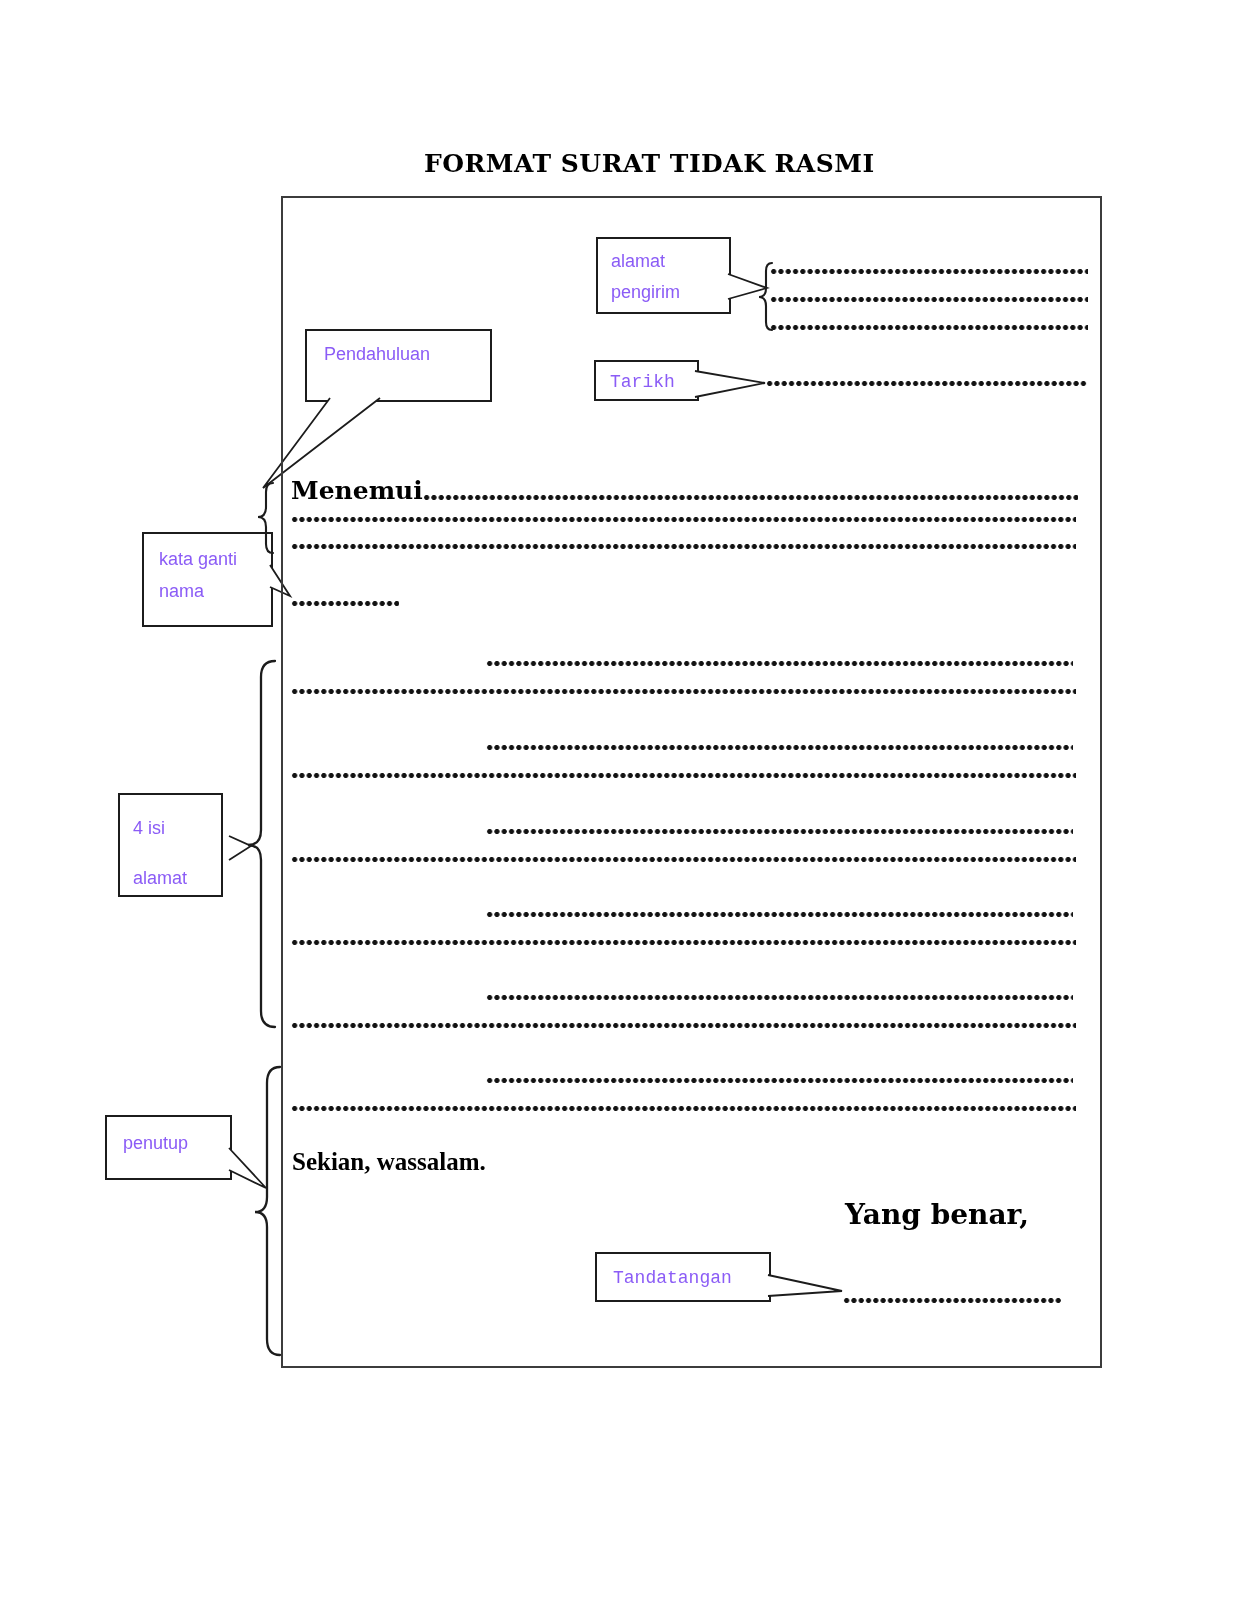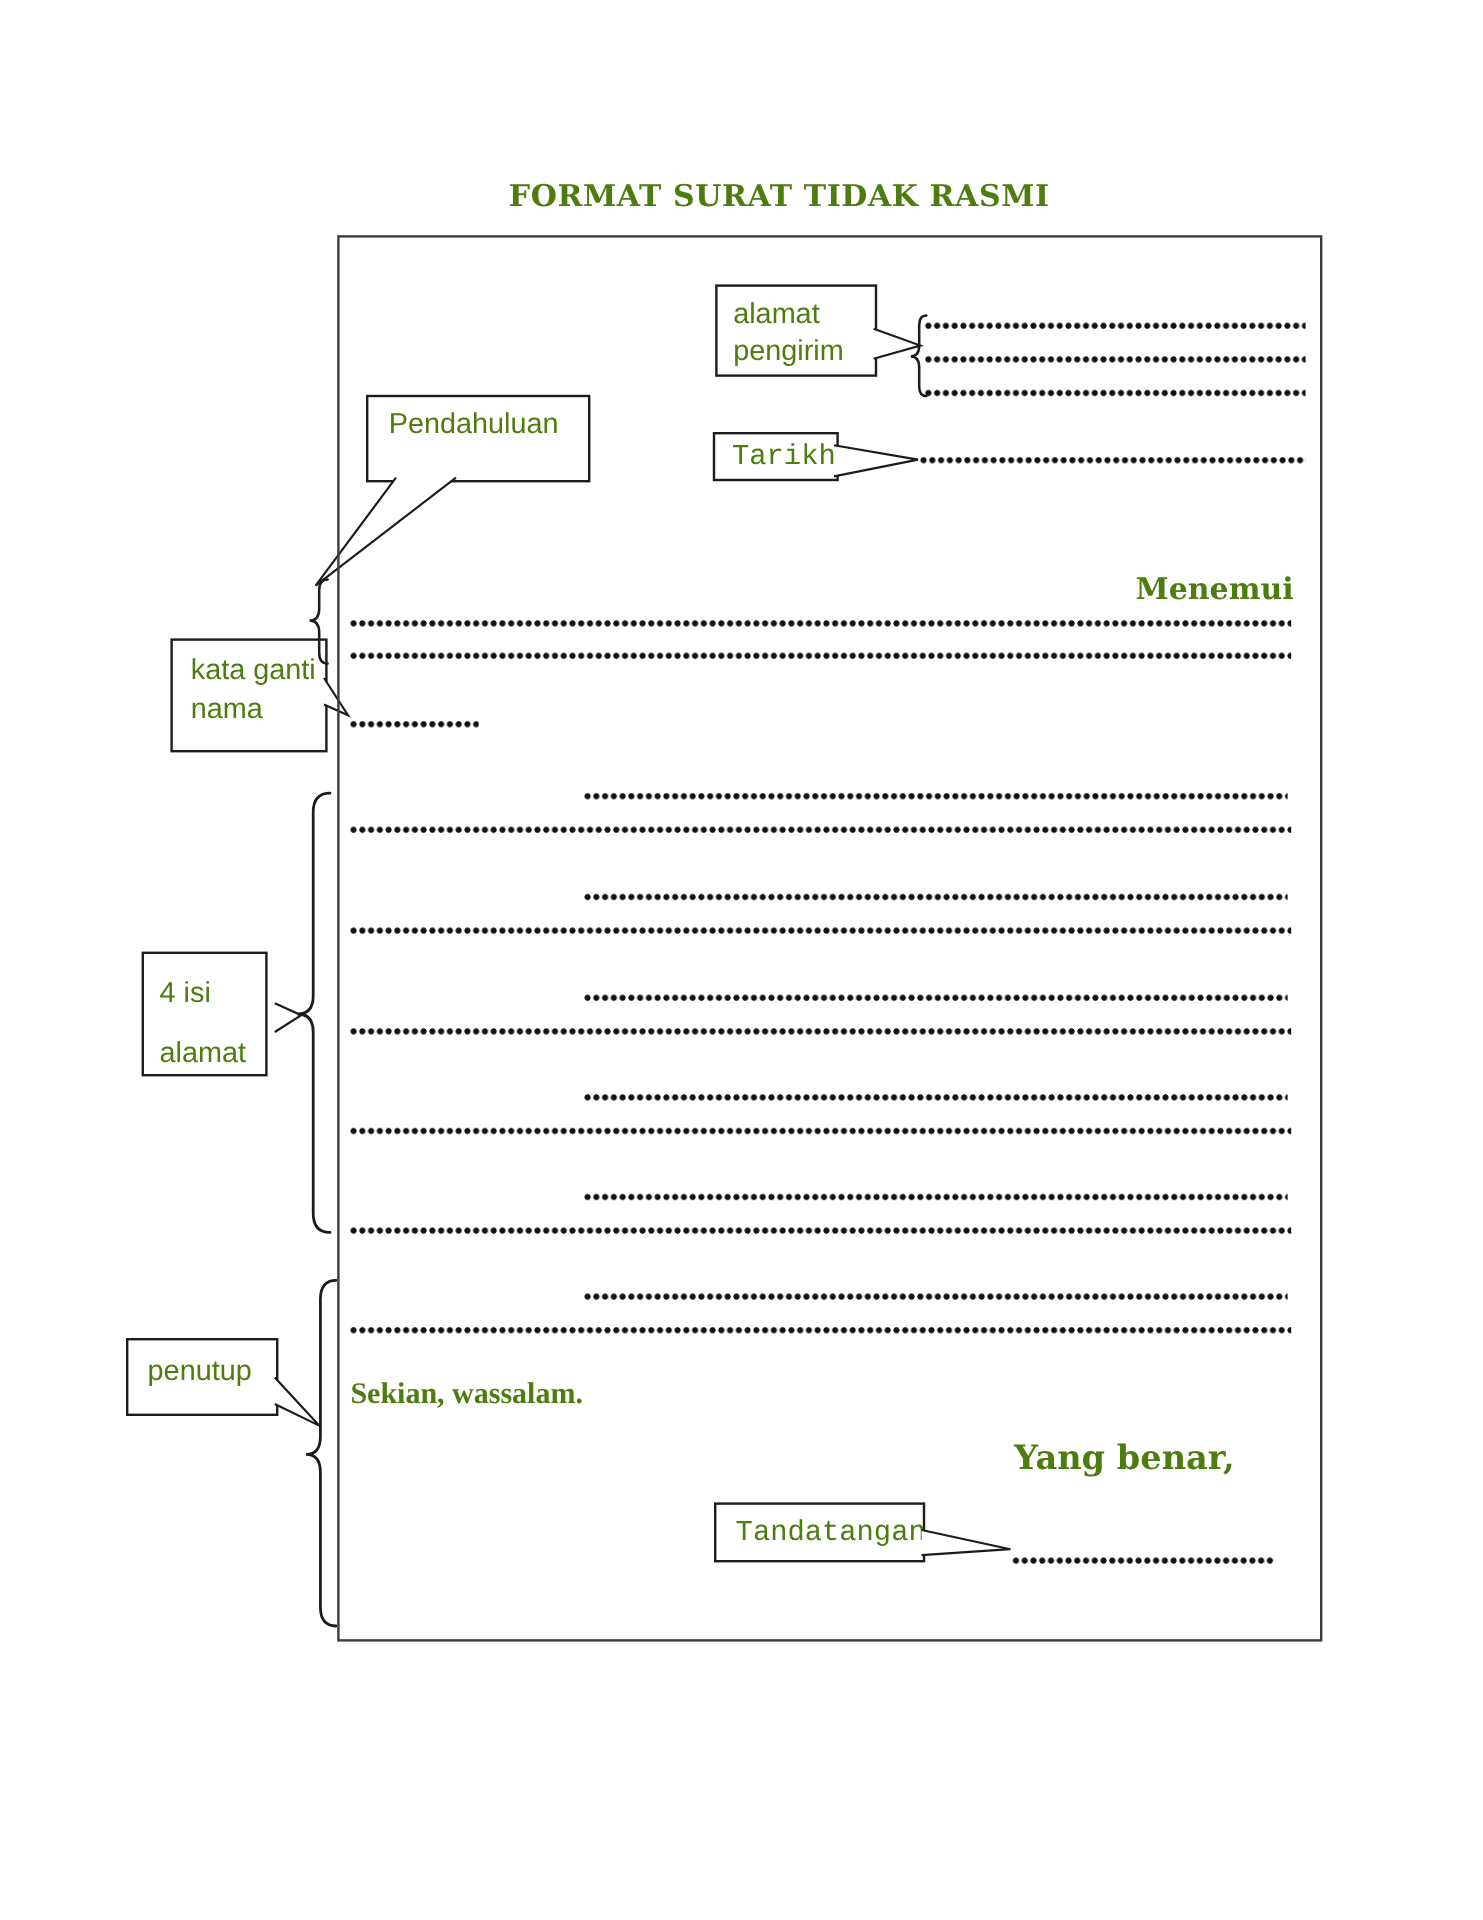--- a/index.html
+++ b/index.html
@@ -8,34 +8,34 @@
   }
   html,body{margin:0;padding:0;}
   body{
     width:1236px;height:1600px;position:relative;background:#ffffff;
     font-family:"Liberation Sans",sans-serif;color:var(--ink);
     overflow:hidden;
   }
   .abs{position:absolute;}
   
   .serifbold{
-    font-family:"DejaVu Serif",serif;font-weight:700;color:#4d7c0f;
+    font-family:"DejaVu Serif",serif;font-weight:700;color:#000000;
     white-space:nowrap;line-height:1.1;
   }
   .doc-title{font-size:25px;letter-spacing:0.5px;}
   
   .page-frame{
     left:281px;top:196px;width:817px;height:1168px;
     border:2px solid var(--page-border);
     background:transparent;z-index:40;pointer-events:none;
   }
   
   .callout{
     background:#ffffff;border:2px solid #1c1c1c;box-sizing:border-box;
-    font-size:24px;color:#4d7c0f;z-index:20;
+    font-size:18px;color:#8b5cf6;z-index:20;
   }
   .callout .cl-line{display:block;white-space:nowrap;}
   .co-alamat{left:596px;top:237px;width:135px;height:77px;padding:7px 0 0 13px;line-height:31px;}
   .co-tarikh{left:594px;top:360px;width:105px;height:41px;padding:7px 0 0 14px;line-height:26px;font-family:Liberation Mono, monospace;}
   .co-pendahuluan{left:305px;top:329px;width:187px;height:73px;padding:10px 0 0 17px;line-height:26px;}
   .co-kataganti{left:142px;top:532px;width:131px;height:95px;padding:9px 0 0 15px;line-height:32px;}
   .co-isi{left:118px;top:793px;width:105px;height:104px;padding:8px 0 0 13px;line-height:50px;}
   .co-penutup{left:105px;top:1115px;width:127px;height:65px;padding:13px 0 1px 16px;line-height:26px;}
   .co-tandatangan{left:595px;top:1252px;width:176px;height:50px;padding:11px 0 0 16px;line-height:26px;font-family:Liberation Mono, monospace;}
   
@@ -58,21 +58,21 @@
 <div class="abs serifbold doc-title" style="left:424px;top:150px;">FORMAT  SURAT TIDAK RASMI</div>
 
 <div class="abs page-frame"></div>
 
 <div class="abs dots" style="left:770px;top:268px;width:318px;"></div>
 <div class="abs dots" style="left:770px;top:296px;width:318px;"></div>
 <div class="abs dots" style="left:770px;top:324px;width:318px;"></div>
 
 <div class="abs dots" style="left:766px;top:380px;width:322px;"></div>
 
-<div class="abs lead-row" style="left:291px;top:477px;width:787px;height:27px;flex-direction:column;">
+<div class="abs lead-row" style="left:291px;top:477px;width:787px;height:27px;">
   <span class="serifbold" style="font-size:25px;">Menemui</span>
   <span class="dots"></span>
 </div>
 <div class="abs dots" style="left:291px;top:516px;width:785px;"></div>
 <div class="abs dots" style="left:291px;top:543px;width:785px;"></div>
 
 <div class="abs dots" style="left:291px;top:600px;width:108px;"></div>
 
 <div class="abs dots" style="left:486px;top:660px;width:587px;"></div>
 <div class="abs dots" style="left:291px;top:688px;width:785px;"></div>

